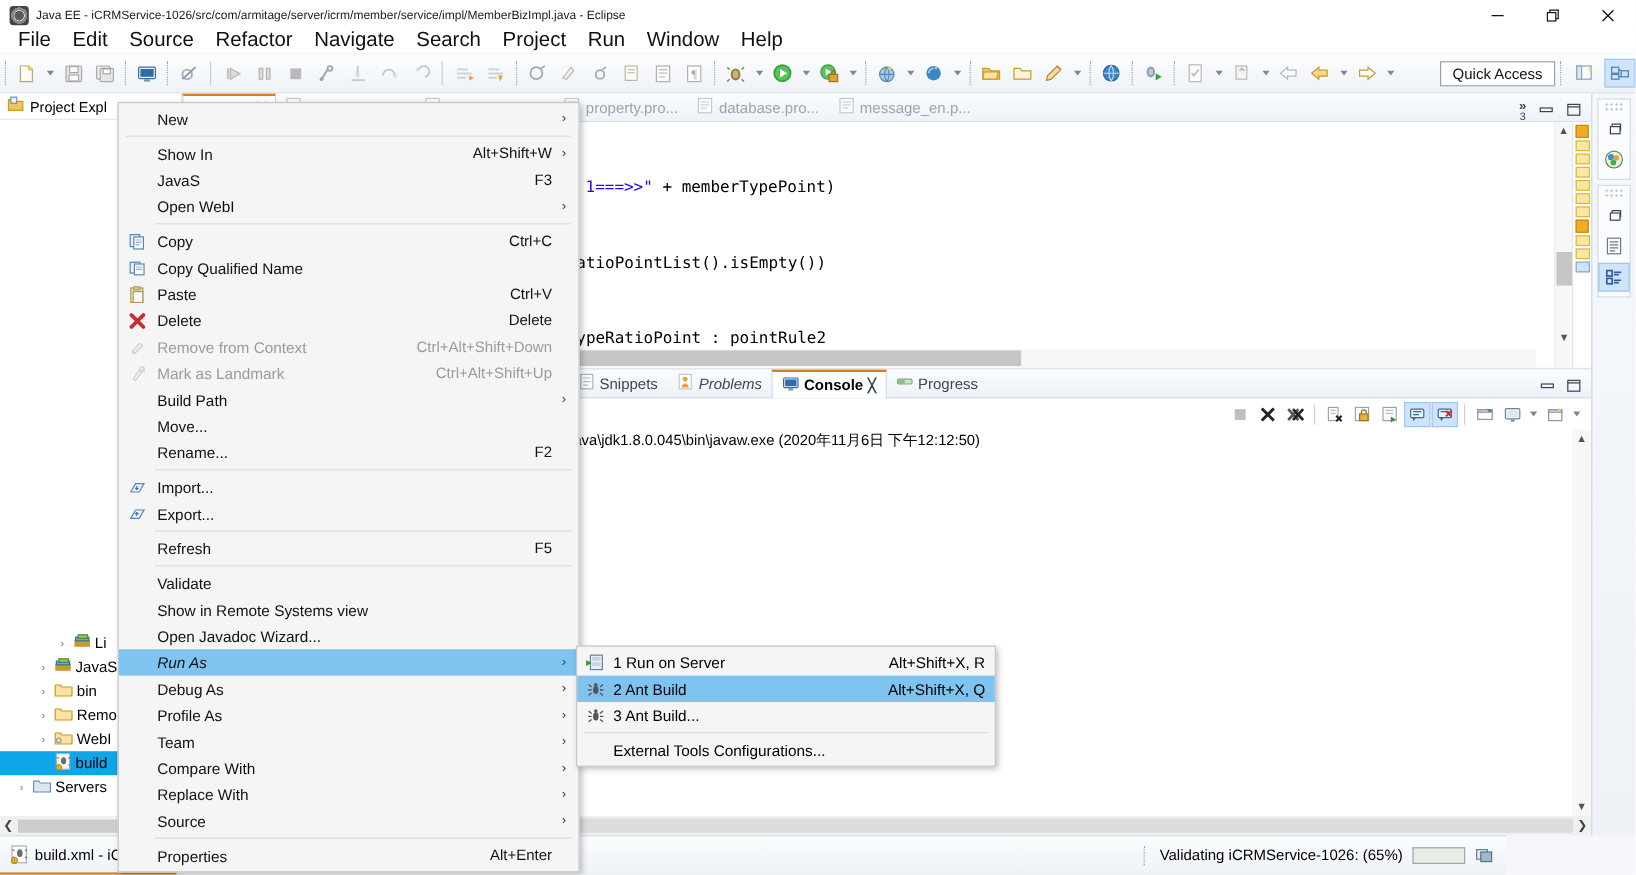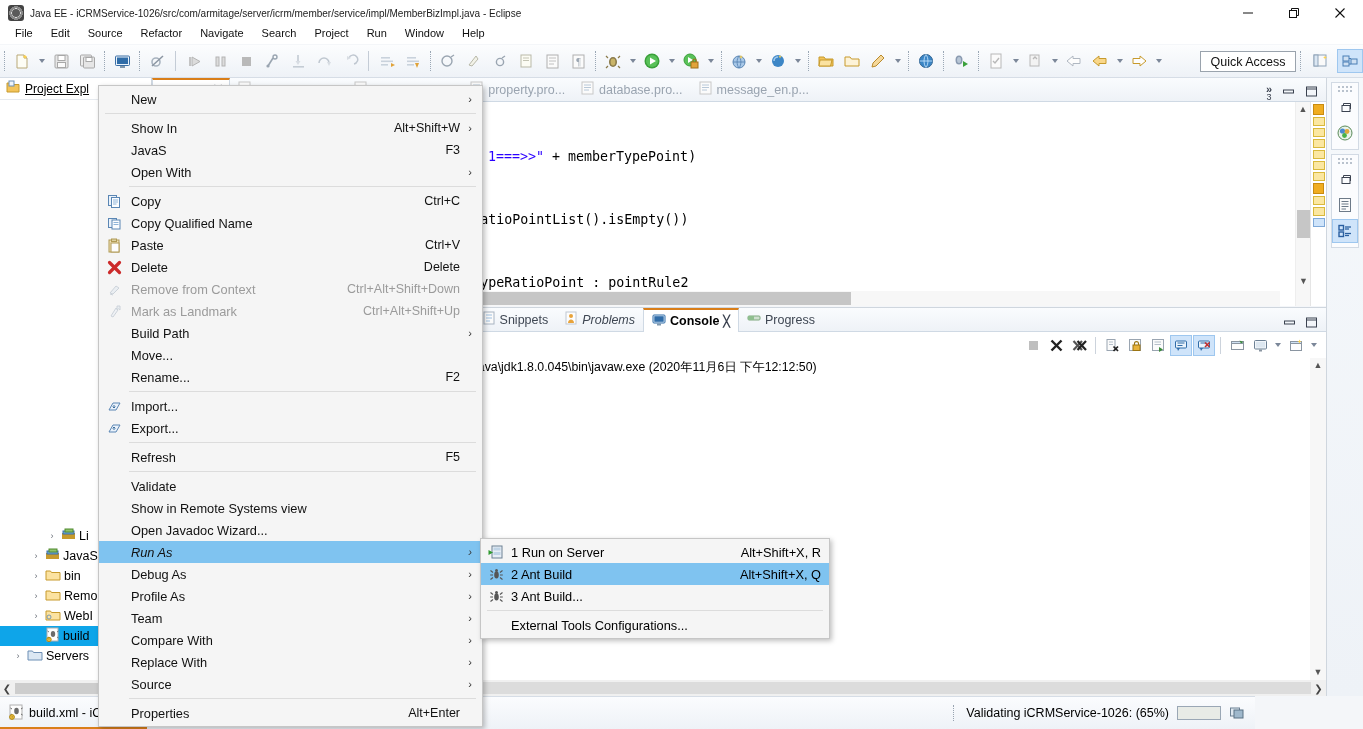--- a/index.html
+++ b/index.html
@@ -36,21 +36,21 @@
     width: 46px; height: 27px; display: flex; align-items: center; justify-content: center;
     font-size: 13px; color: #111; line-height: 1;
   }
 
   
   .menubar {
     position: absolute; top: 22px; left: 0; width: 1363px; height: 22px;
     display: flex; align-items: center; background: #ffffff;
   }
   .menubar .mi {
-    padding: 2px 9px; font-size: 11px; color: #101010; cursor: default;
+    padding: 2px 9px; font-size: 17px; color: #101010; cursor: default;
   }
   .menubar .mi:first-child { margin-left: 6px; }
 
   
   .toolbar {
     position: absolute; top: 45px; left: 0; width: 1363px; height: 33px;
     background: linear-gradient(to bottom, #fcfdfe 0%, #eef2f7 100%);
     border-bottom: 1px solid #d6dde6;
     display: flex; align-items: center;
   }
@@ -79,21 +79,21 @@
   }
   .persp-btn {
     width: 26px; height: 24px; margin-left: 3px;
     display: flex; align-items: center; justify-content: center;
   }
   .persp-btn.active { background: #cfe4fa; border: 1px solid #9ec7ef; }
 
   
   .left-panel {
     position: absolute; left: 0; top: 78px; width: 152px; bottom: 33px;
-    background: #ffffff; border-right: 1px solid #cfd6de; text-decoration: underline;
+    background: #ffffff; border-right: 1px solid #cfd6de;
   }
   .lp-tab {
     height: 22px; background: #ffffff;
     display: flex; align-items: center; padding-left: 6px; gap: 4px;
     border-bottom: 1px solid #e6eaef;
     font-size: 12px; white-space: nowrap; overflow: hidden;
   }
   .lp-tab-underline {
     position:absolute; left:0; top: 99px; width: 152px; height: 2px; background: #d97e19;
   }
@@ -1033,21 +1033,21 @@
       <span class="chev">›</span>
     </div>
     <div class="cm-item">
       <span class="ico"></span>
       <span class="lbl">JavaS</span>
       <span class="acc">F3</span>
       <span class="chev"></span>
     </div>
     <div class="cm-item">
       <span class="ico"></span>
-      <span class="lbl">Open With</span>
+      <span class="lbl">Open WebI</span>
       <span class="acc"></span>
       <span class="chev">›</span>
     </div>
     <div class="cm-sep"></div>
 
     <div class="cm-item">
       <span class="ico">
         <svg width="15" height="15" viewBox="0 0 15 15">
             <rect x="1.5" y="1.5" width="8" height="10" fill="#eaf2fb" stroke="#5a86b4"></rect>
             <rect x="4.5" y="3.5" width="8" height="10" fill="#fbfdff" stroke="#5a86b4"></rect>

